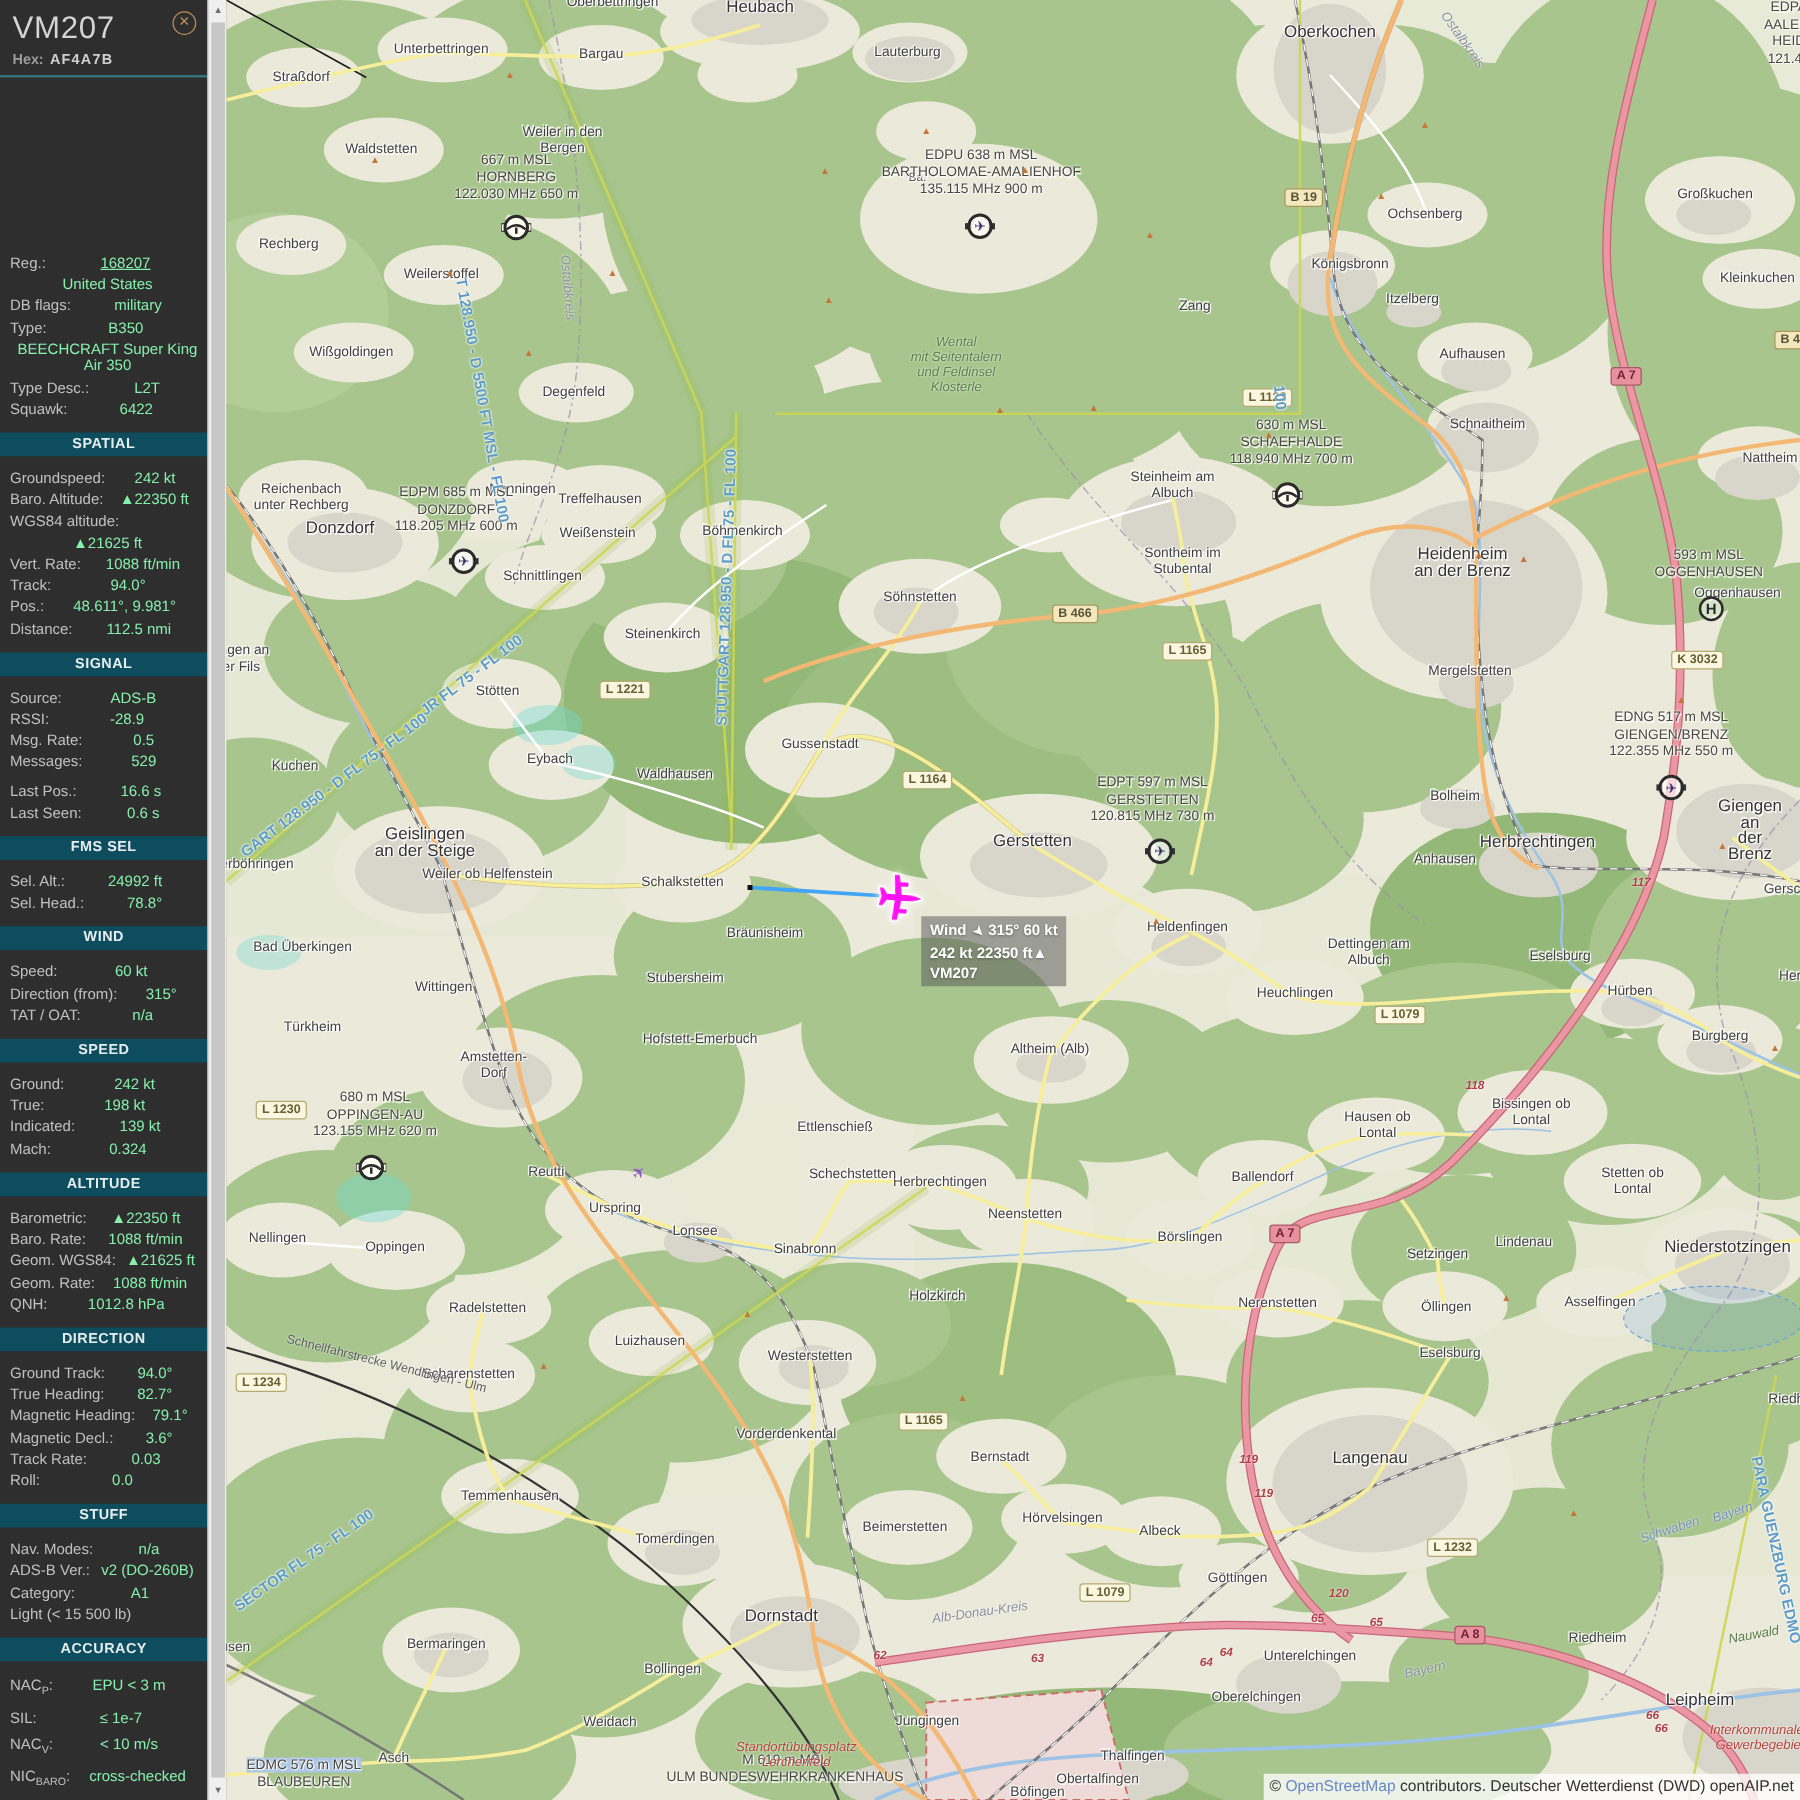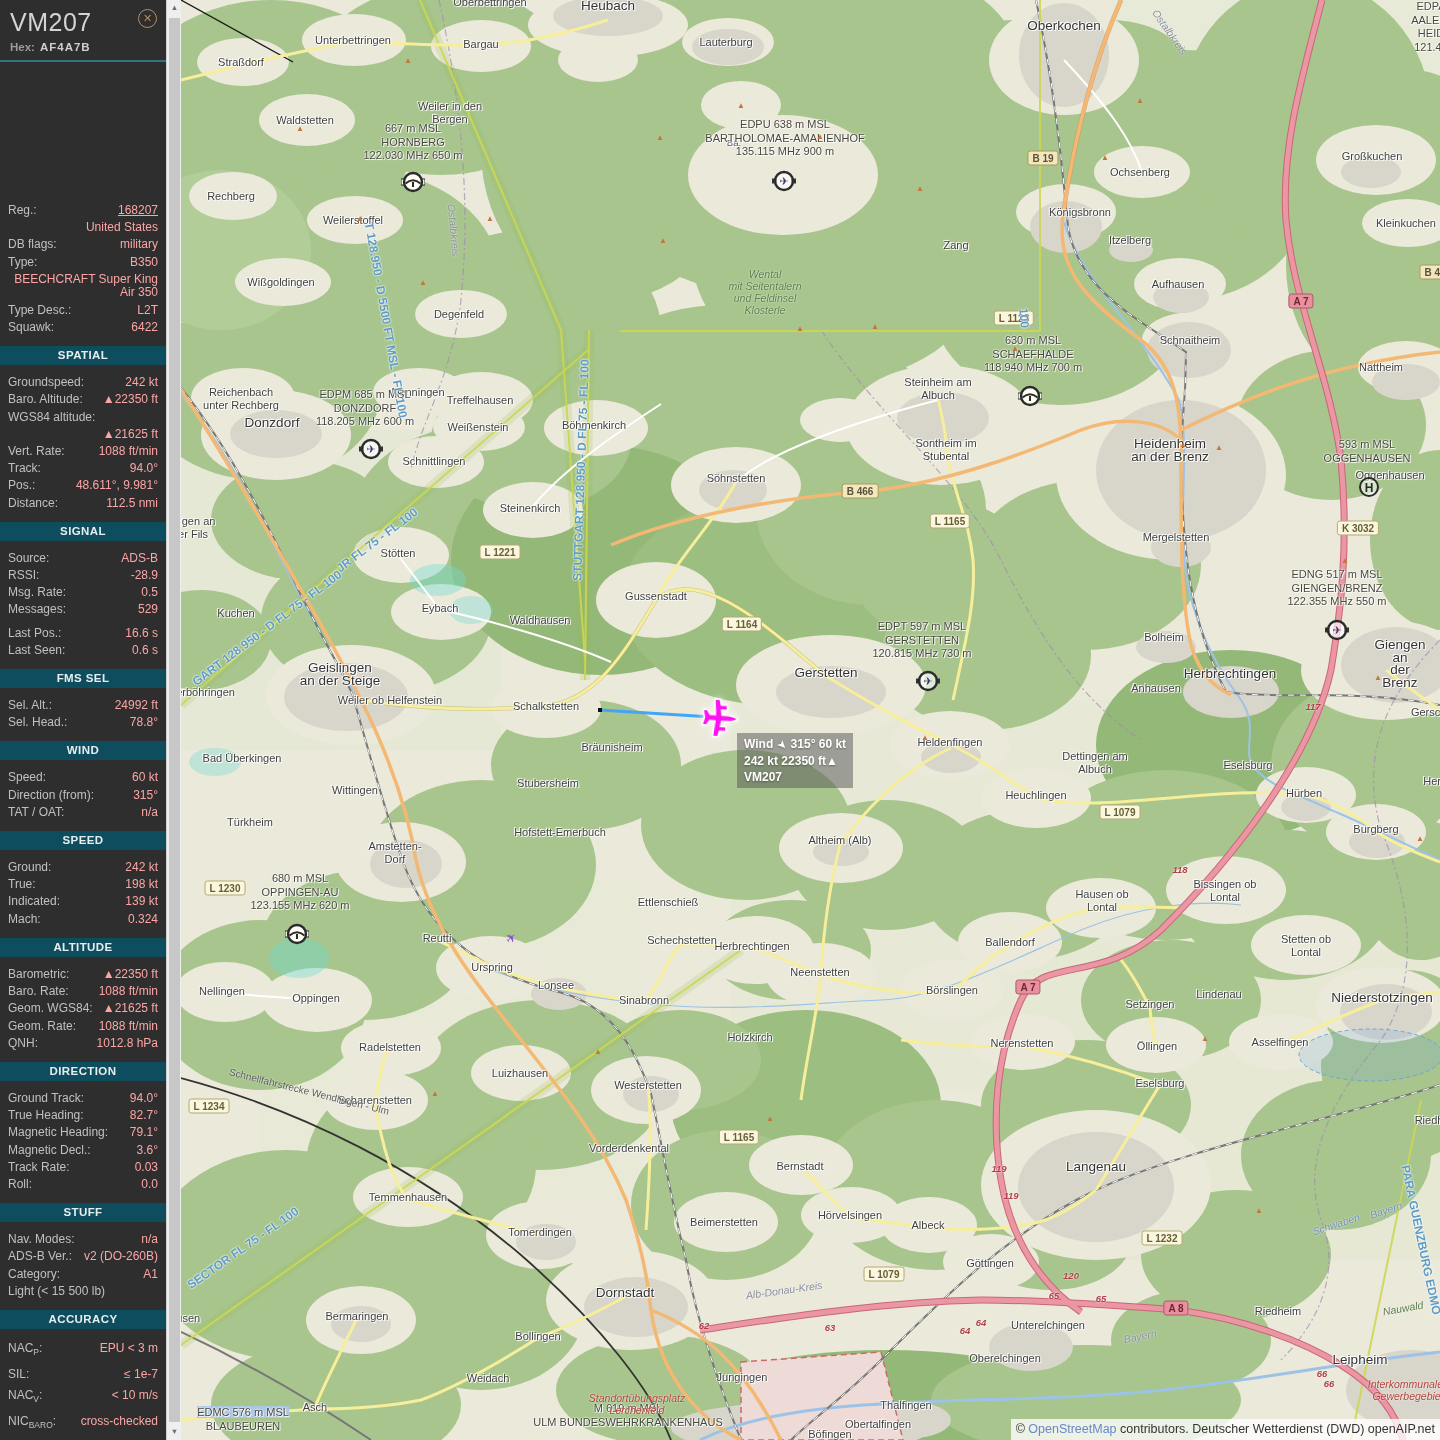--- a/index.html
+++ b/index.html
@@ -11,21 +11,21 @@
   .sb-header{position:relative;padding:8px 10px 6px;border-bottom:2px solid #31747f;}
   .sb-title{font-size:25px;color:#d4d4d4;letter-spacing:.5px;}
   .sb-hex{margin-top:3px;font-family:"DejaVu Sans Mono",monospace;font-size:11.5px;font-weight:bold;}
   .sb-hex .hl{color:#9c9c9c;margin-right:5px;}
   .sb-hex .hv{color:#cfcfcf;letter-spacing:1px;}
   .sb-close{position:absolute;top:9px;right:9px;width:19px;height:19px;border:1.5px solid #b98d59;border-radius:50%;color:#b98d59;font-size:11px;line-height:17px;text-align:center;cursor:pointer;}
   .sb-photo{height:140px;}
   .row{display:flex;justify-content:space-between;padding:0 8px;font-size:12px;line-height:17.2px;}
   .row .lb{color:#c0c0c0;white-space:nowrap;}
   .row .lb sub{font-size:8.5px;}
-  .row .vl{color:#fca5a5;text-align:right;flex:1;margin-left:6px;white-space:nowrap;}
+  .row .vl{color:#86efac;text-align:center;flex:1;margin-left:6px;white-space:nowrap;}
   .row .vl.link{text-decoration:underline;}
   .row.wrap{line-height:13.5px;padding-top:2px;padding-bottom:2px;}
   .row.wrap .vl{white-space:normal;}
   .row.tall{line-height:21.5px;}
   .row.gap{margin-top:6px;}
   .sech{background:#0d4d5e;color:#e6edef;text-align:center;font-size:11.5px;font-weight:bold;letter-spacing:.4px;line-height:19px;margin:10px 0 9px;}
 
   
   .scroll{position:absolute;left:166px;top:0;width:15px;height:1440px;background:#efefef;border-left:1px solid #cfcfcf;}
   .sthumb{position:absolute;left:2px;top:18px;bottom:18px;width:11px;background:#c7c7c7;}
@@ -623,21 +623,21 @@
         <div class="tw s1" style="left: 553px; top: 143px;">Ba.</div>
         <div class="tw s3" style="left: 883px; top: 26px;">Oberkochen</div>
         <div class="tw" style="left: 959px; top: 172px;">Ochsenberg</div>
         <div class="tw" style="left: 883px; top: 212px; margin-left: 16px;">Königsbronn</div>
         <div class="tw" style="left: 949px; top: 240px;">Itzelberg</div>
         <div class="tw" style="left: 775px; top: 245px;">Zang</div>
         <div class="tw" style="left: 997px; top: 284px;">Aufhausen</div>
         <div class="tw" style="left: 1009px; top: 340px;">Schnaitheim</div>
         <div class="tw" style="left: 1191px; top: 156px;">Großkuchen</div>
         <div class="tw" style="left: 1225px; top: 223px;">Kleinkuchen</div>
-        <div class="tw" style="left: 1200px; top: 367px;">Nattheim</div>
+        <div class="tw" style="left: 1235px; top: 367px;">Nattheim</div>
         <div class="tw" style="left: 757px; top: 388px;">Steinheim am
 Albuch</div>
         <div class="tw" style="left: 765px; top: 449px;">Sontheim im
 Stubental</div>
         <div class="tw" style="left: 555px; top: 478px;">Söhnstetten</div>
         <div class="tw" style="left: 475px; top: 596px;">Gussenstadt</div>
         <div class="tw s3" style="left: 645px; top: 673px;">Gerstetten</div>
         <div class="tw" style="left: 769px; top: 742px;">Heldenfingen</div>
         <div class="tw" style="left: 914px; top: 762px;">Dettingen am
 Albuch</div>

